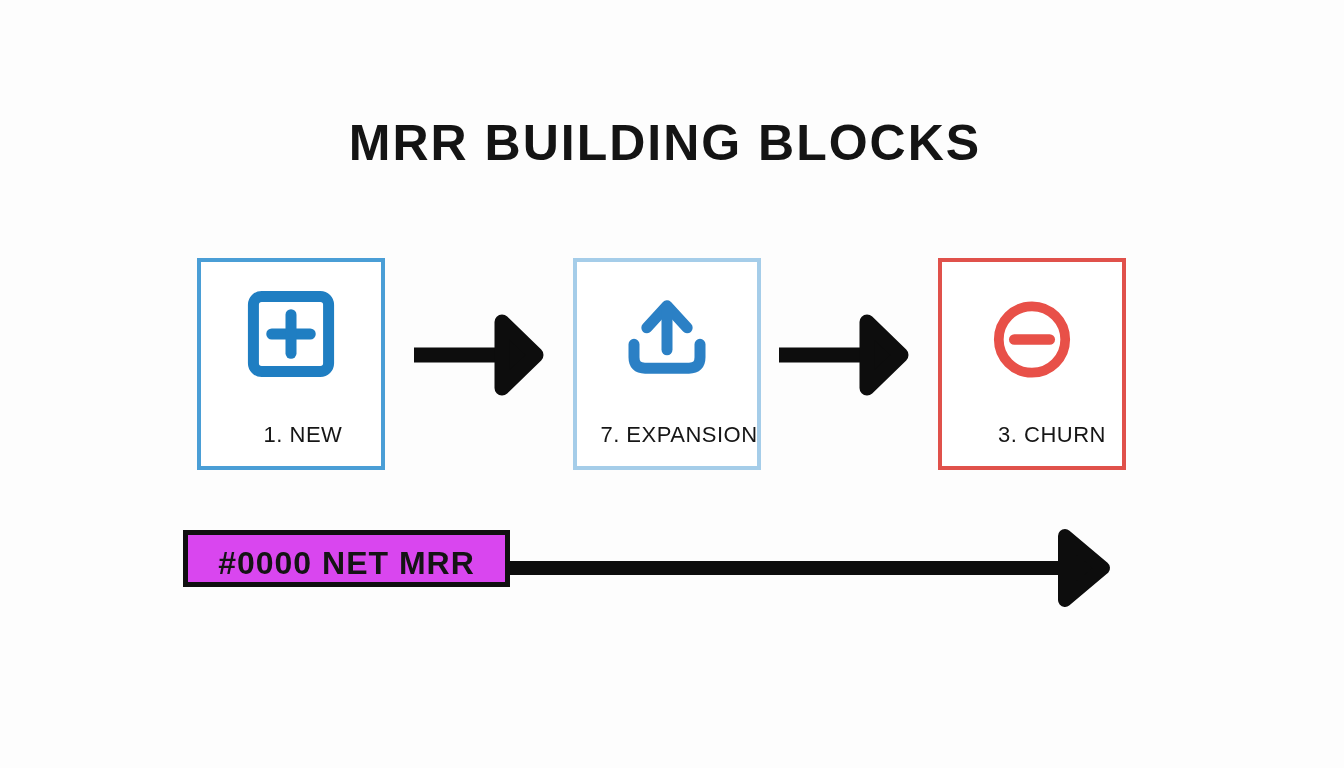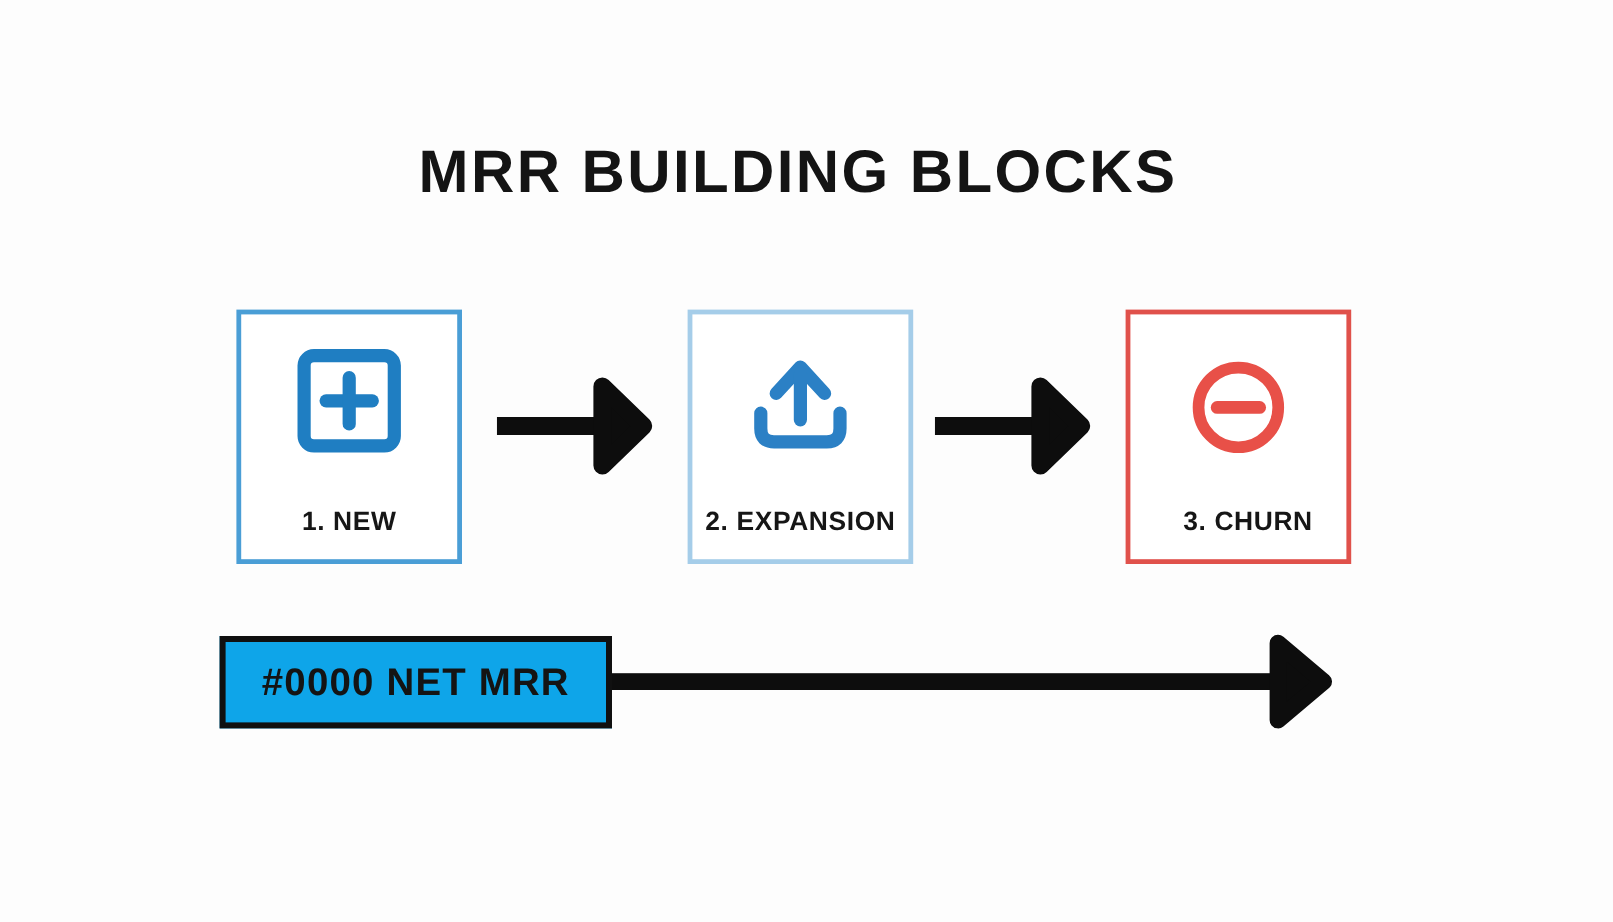--- a/index.html
+++ b/index.html
@@ -40,48 +40,48 @@
     left: 50%;
     transform: translateX(-50%);
     line-height: 0;
   }
   .icon-plus   { top: 28px; }
   .icon-upload { top: 31px; }
   .icon-minus  { top: 35px; }
   .block-label {
     position: absolute;
     bottom: 18px;
-    left: 0;
+    left: 12px;
     width: 100%;
     text-align: center;
     font-size: 22px;
-    font-weight: 700;
+    font-weight: 400;
     letter-spacing: 0.5px;
     color: #161616;
     white-space: nowrap;
   }
   .arrow {
     position: absolute;
     top: 309px;
     width: 130px;
     height: 92px;
     color: #0d0d0d;
   }
   .arrow-1 { left: 414px; }
   .arrow-2 { left: 779px; }
   .net-box {
     position: absolute;
     left: 183px;
     top: 530px;
     width: 327px;
-    height: 77px;
+    height: 57px;
     border: 5px solid #101010;
-    background: #0ea5e9;
+    background: #d946ef;
     display: flex;
-    align-items: center;
+    align-items: flex-end;
     justify-content: center;
     font-size: 32px;
     font-weight: 800;
     letter-spacing: 1px;
     color: #141414;
     white-space: nowrap;
     z-index: 2;
   }
   .arrow-long {
     position: absolute;
@@ -118,21 +118,21 @@
   </svg>
 
   <div class="block block-2" style="border-color: rgb(165, 205, 233);">
     <span class="icon icon-upload" style="color: rgb(43, 128, 197);">
       <svg width="88" height="88" viewBox="0 0 96 96" aria-hidden="true">
         <path d="M26 38 L48 14 L70 38" fill="none" stroke="currentColor" stroke-width="12" stroke-linecap="round" stroke-linejoin="round"></path>
         <line x1="48" y1="20" x2="48" y2="62" stroke="currentColor" stroke-width="12" stroke-linecap="round"></line>
         <path d="M12 56 L12 70 Q12 82 24 82 L72 82 Q84 82 84 70 L84 56" fill="none" stroke="currentColor" stroke-width="12" stroke-linecap="round" stroke-linejoin="round"></path>
       </svg>
     </span>
-    <span class="block-label" style="color: rgb(22, 22, 22);">2. EXPANSION</span>
+    <span class="block-label" style="color: rgb(22, 22, 22);">7. EXPANSION</span>
   </div>
 
   <svg class="arrow arrow-2" viewBox="0 0 130 92" aria-hidden="true" style="color: rgb(13, 13, 13);">
     <rect x="0" y="38.5" width="92" height="15" fill="currentColor"></rect>
     <path d="M88 13 L122 46 L88 79 Z" fill="currentColor" stroke="currentColor" stroke-width="15" stroke-linejoin="round"></path>
   </svg>
 
   <div class="block block-3" style="border-color: rgb(224, 81, 75);">
     <span class="icon icon-minus" style="color: rgb(232, 80, 72);">
       <svg width="85" height="85" viewBox="0 0 96 96" aria-hidden="true">

